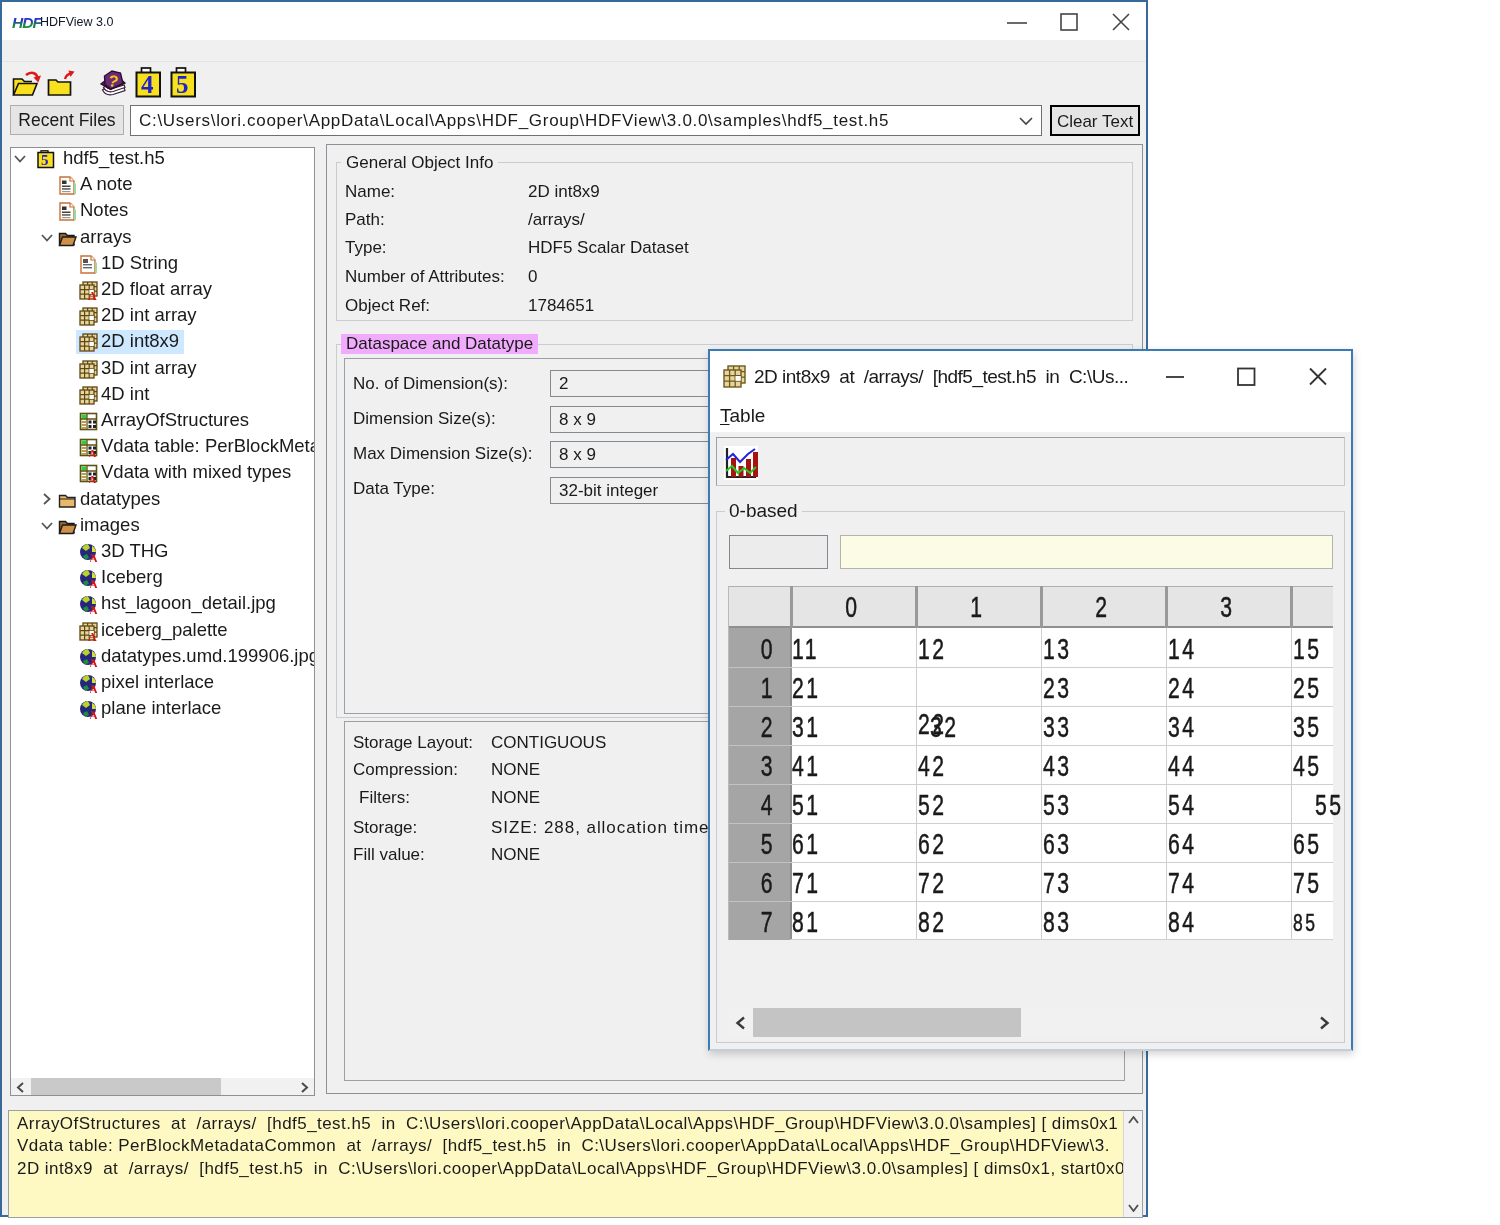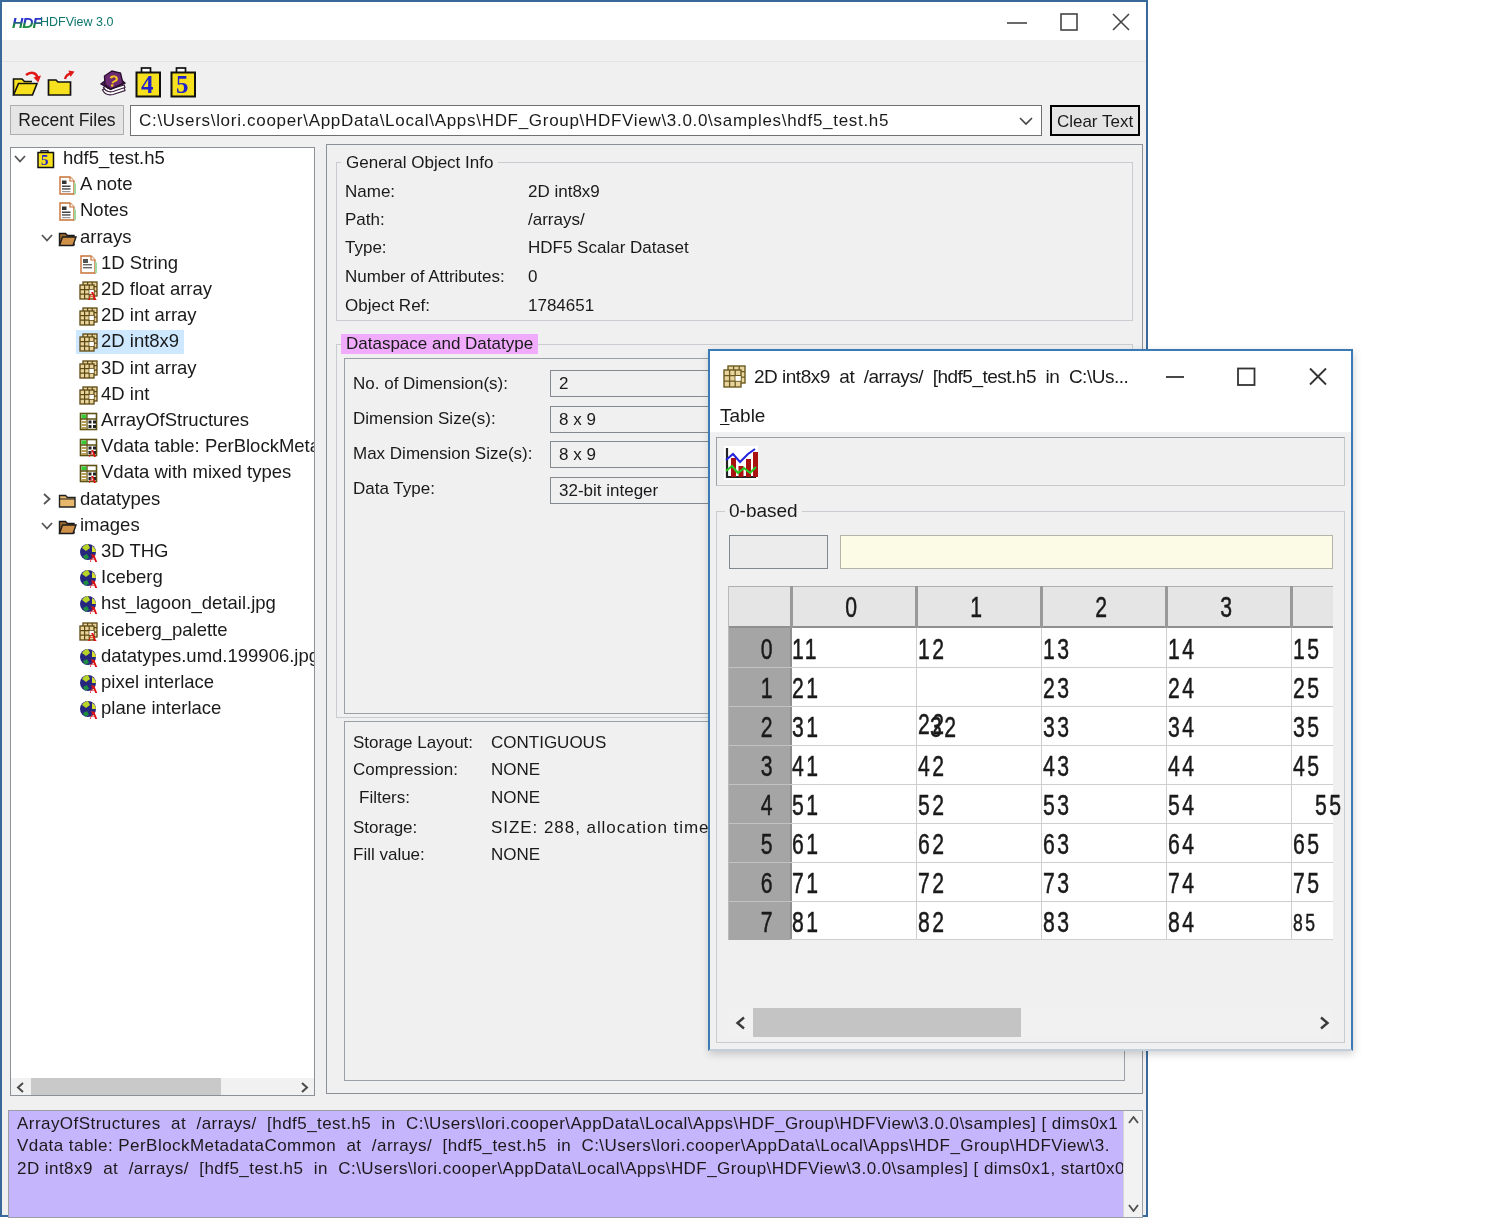--- a/index.html
+++ b/index.html
@@ -23,21 +23,21 @@
       <defs>
           <linearGradient id="hdfg" x1="0" y1="0" x2="0" y2="1">
         <stop offset="0.45" stop-color="#2a35cc"></stop>
             <stop offset="0.62" stop-color="#1e7d52"></stop>
             <stop offset="1" stop-color="#17a02e"></stop>
       </linearGradient>
         </defs>
       <text x="0" y="15.5" font-size="15.5" font-style="italic" font-weight="bold" fill="url(#hdfg)" font-family="Liberation Sans" letter-spacing="-1">HDF</text>
     </svg>
   </div>
-  <div class="abs" style="left:38px;top:13px;font-size:12.5px;color:#0f766e;">HDFView 3.0</div>
+  <div class="abs" style="left:38px;top:13px;font-size:12.5px;color:#0f172a;">HDFView 3.0</div>
 
   <svg class="abs" style="left:1003px;top:10px;" width="130" height="22">
     <line x1="2" y1="11" x2="22" y2="11" stroke="#444" stroke-width="1.6"></line>
     <rect x="56" y="2" width="16" height="16" fill="none" stroke="#444" stroke-width="1.6"></rect>
     <line x1="108" y1="2" x2="124" y2="18" stroke="#444" stroke-width="1.6"></line>
     <line x1="124" y1="2" x2="108" y2="18" stroke="#444" stroke-width="1.6"></line>
   </svg>
 
 
   <div class="abs" style="left:0;top:59px;width:1144px;height:43px;background:#f0f0f0;border-top:1px solid #e4e4e4;">
@@ -333,21 +333,21 @@
 <div class="abs" style="left:26px;top:615px;font-size:17px;white-space:nowrap;">Compression:</div>
 <div class="abs" style="left:164px;top:615px;font-size:17px;white-space:nowrap;">NONE</div>
 <div class="abs" style="left:32px;top:643px;font-size:17px;white-space:nowrap;">Filters:</div>
 <div class="abs" style="left:164px;top:643px;font-size:17px;white-space:nowrap;">NONE</div>
 <div class="abs" style="left:26px;top:673px;font-size:17px;white-space:nowrap;">Storage:</div>
 <div class="abs" style="left:164px;top:673px;font-size:17px;white-space:nowrap;"><span style="letter-spacing:0.95px;">SIZE: 288, allocation time:</span></div>
 <div class="abs" style="left:26px;top:700px;font-size:17px;white-space:nowrap;">Fill value:</div>
 <div class="abs" style="left:164px;top:700px;font-size:17px;white-space:nowrap;">NONE</div>
   </div>
 
-  <div class="abs" style="left:6px;top:1108px;width:1135px;height:108px;background:#c4b5fd;border:1px solid #999fa5;overflow:hidden;">
+  <div class="abs" style="left:6px;top:1108px;width:1135px;height:108px;background:#fef9c3;border:1px solid #999fa5;overflow:hidden;">
     <pre class="abs" style="left:8px;top:2px;font-size:17px;line-height:22.4px;letter-spacing:0.45px;">ArrayOfStructures  at  /arrays/  [hdf5_test.h5  in  C:\Users\lori.cooper\AppData\Local\Apps\HDF_Group\HDFView\3.0.0\samples] [ dims0x1
 Vdata table: PerBlockMetadataCommon  at  /arrays/  [hdf5_test.h5  in  C:\Users\lori.cooper\AppData\Local\Apps\HDF_Group\HDFView\3.
 2D int8x9  at  /arrays/  [hdf5_test.h5  in  C:\Users\lori.cooper\AppData\Local\Apps\HDF_Group\HDFView\3.0.0\samples] [ dims0x1, start0x0</pre>
     <div class="abs" style="right:0;top:0;width:19px;height:106px;background:#f2f2f2;border-left:1px solid #d5d5d5;">
       <svg class="abs" style="left:4px;top:5px;" width="11" height="8">
           <path d="M1 7 L5.5 1 L10 7" fill="none" stroke="#505050" stroke-width="1.8"></path>
         </svg>
       <svg class="abs" style="left:4px;bottom:5px;" width="11" height="8">
           <path d="M1 1 L5.5 7 L10 1" fill="none" stroke="#505050" stroke-width="1.8"></path>
         </svg>

